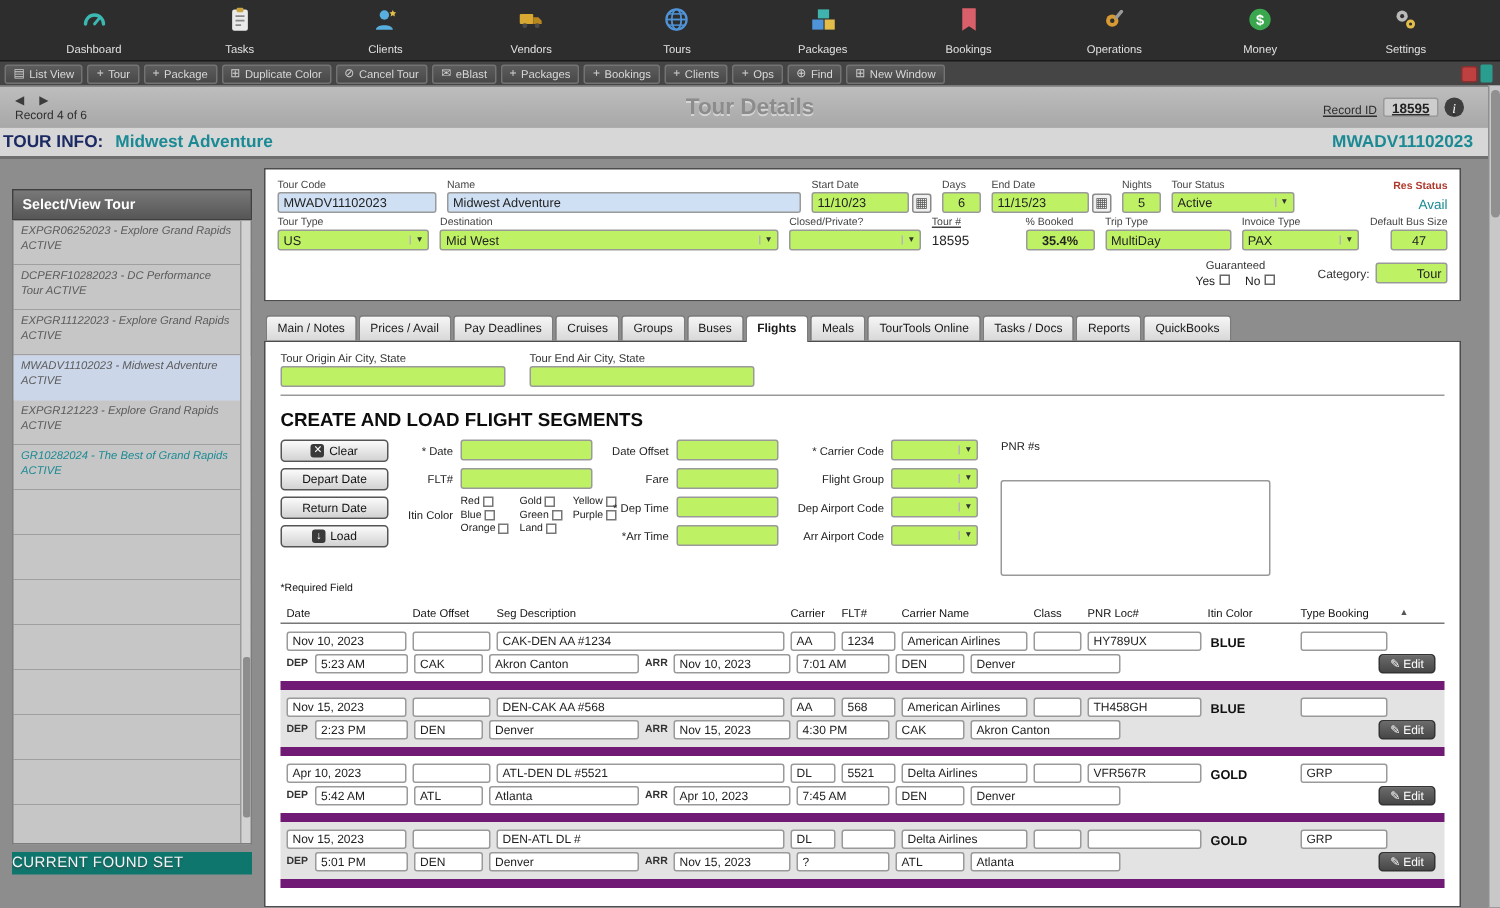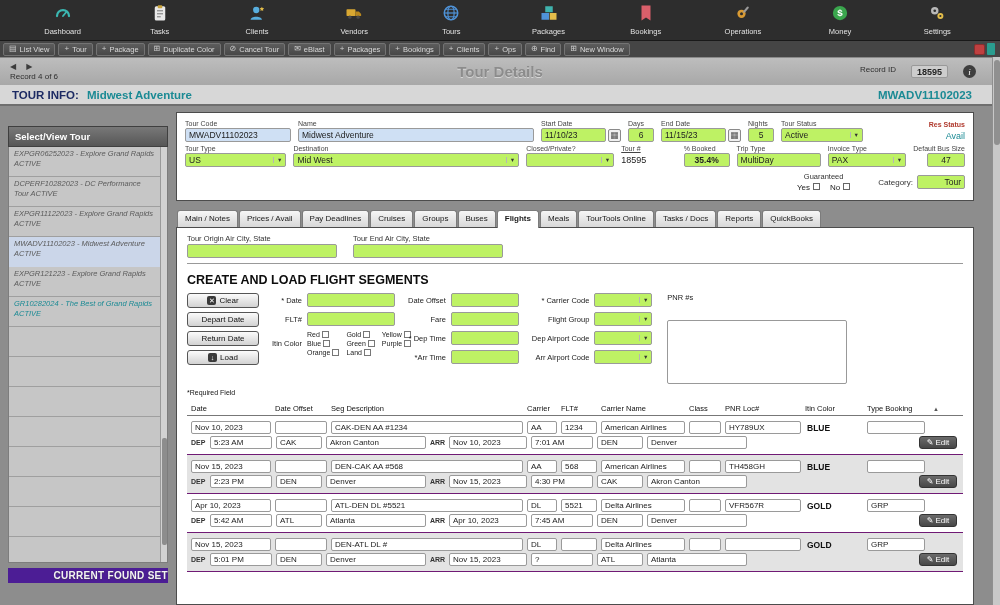--- a/index.html
+++ b/index.html
@@ -19,41 +19,41 @@
   .tb-ic { font-size:8px; color:#cfcfcf; line-height:1; }
   .tb-right { margin-left:auto; display:flex; gap:2px; align-items:center; padding-right:2px; }
   .corner-red { width:11px; height:11px; background:#bf4040; border:1px solid #8a2e2e; border-radius:2px; }
   .corner-teal { width:8px; height:12px; background:#2a9d8f; border-radius:1px; }
   
   .recordbar { height:28px; background:linear-gradient(#bdbdbd,#a8a8a8); display:flex; align-items:center; padding:0 10px; position:relative; border-top:1px solid #8a8a8a; }
   .rec-left { display:flex; flex-direction:column; gap:1px; z-index:1; }
   .rec-arrows { font-size:8px; color:#3c3c3c; display:flex; gap:10px; }
   .rec-count { font-size:8px; color:#2e2e2e; }
   .rec-title { position:absolute; left:0; right:0; text-align:center; font-size:15px; font-weight:bold; color:#8c8c8c; text-shadow:0 1px 0 #d5d5d5; }
-  .rec-right { margin-left:auto; display:flex; align-items:flex-start; gap:15px; font-size:8px; color:#2e2e2e; padding-right:14px; z-index:1; }
+  .rec-right { margin-left:auto; display:flex; align-items:flex-end; gap:4px; font-size:8px; color:#2e2e2e; padding-right:14px; z-index:1;text-decoration:underline; }
   .rec-id { font-size:9px; font-weight:bold; background:#cdcdcd; border:1px solid #999; padding:0 5px; height:13px; display:flex; align-items:center; border-radius:2px; color:#222; }
   .info-ic { width:13px; height:13px; border-radius:50%; background:#3e3e3e; color:#fff; font-size:9px; font-style:italic; font-family:"Liberation Serif", serif; display:flex; align-items:center; justify-content:center; }
   
-  .tourinfo { height:21px; background:#d7d7d7; border-bottom:2px solid #6f6f6f; display:flex; align-items:center; gap:8px; padding:0 12px; }
+  .tourinfo { height:21px; background:#d7d7d7; border-bottom:2px solid #6f6f6f; display:flex; align-items:center; gap:8px; padding:0 2px; }
   .ti-label { font-size:11.5px; font-weight:bold; color:#1c2a63; }
   .ti-name  { font-size:11.5px; font-weight:bold; color:#1b8a94; }
   .ti-code  { margin-left:auto; font-size:11.5px; font-weight:bold; color:#1b8a94; padding-right:16px; }
   
   .content { display:flex; gap:8px; padding:6px 26px 0 8px; height:499px; }
   
   .sidebar { width:160px; flex:none; display:flex; flex-direction:column; margin-top:14px; }
   .sb-head { background:linear-gradient(#787878,#565656); color:#fff; font-size:9.5px; font-weight:bold; padding:4px 6px; border:1px solid #3f3f3f; }
   .sb-list { flex:1; position:relative; border:1px solid #7d7d7d; border-top:none; background-color:#c6c6c6;
     background-image:repeating-linear-gradient(to bottom, transparent 0 29px, #9f9f9f 29px 30px); overflow:hidden; }
   .sb-item { height:30px; padding:2px 12px 0 5px; font-size:7.5px; font-style:italic; color:#5b5b5b; line-height:1.3; overflow:hidden; cursor:default; }
   .sb-item.selected { background:#cbd6e9; }
   .sb-item.accent { color:#1b8a94; }
   .sb-scroll { position:absolute; top:0; right:0; bottom:0; width:7px; background:#d2d2d2; border-left:1px solid #9a9a9a; }
   .sb-thumb { position:absolute; left:1px; width:5px; top:70%; height:26%; background:#8d8d8d; border-radius:2px; }
-  .sb-foot { margin-top:5px; background:#4c1d95; color:#f3f3f3; font-weight:bold; font-size:10px; text-align:right; padding:2px 0; text-shadow:0 1px 1px rgba(60,60,60,.6); margin-bottom:22px; letter-spacing:.3px; }
+  .sb-foot { margin-top:5px; background:#0f766e; color:#f3f3f3; font-weight:normal; font-size:10px; text-align:left; padding:2px 0; text-shadow:0 1px 1px rgba(60,60,60,.6); margin-bottom:22px; letter-spacing:.3px; }
   
   .main { flex:1; display:flex; flex-direction:column; min-width:0; }
   .form-panel { background:#fff; border:1px solid #4c4c4c; padding:4px 8px 8px; }
   .frow { display:flex; align-items:flex-end; gap:7px; margin-top:3px; }
   .fg { display:flex; flex-direction:column; gap:1px; }
   .fg label { font-size:7px; color:#444; white-space:nowrap; }
   .fg.right { align-items:flex-end; margin-left:auto; }
   .inp { height:14px; border:1px solid #9a9a9a; border-radius:2px; background:#bef264; font-size:8.5px; color:#222; display:flex; align-items:center; padding:0 3px; white-space:nowrap; overflow:hidden; }
   .hl { background:#cfe0f4; }
   .sel { justify-content:space-between; }
@@ -101,21 +101,21 @@
   .pnr { display:flex; flex-direction:column; gap:18px; margin-left:2px; }
   .pnr label { font-size:7.5px; color:#222; }
   .pnr-box { width:180px; height:64px; border:1px solid #999; border-radius:2px; background:#fff; }
   .req { font-size:7px; color:#111; margin-top:5px; }
   
   .thead { display:flex; gap:4px; padding:2px 4px; border-bottom:1px solid #777; font-size:7.5px; color:#111; align-items:center; margin-top:6px; }
   .th-up { margin-left:auto; margin-right:20px; font-size:6px; color:#555; }
   .c0{width:80px;flex:none}.c1{width:52px;flex:none}.c2{width:192px;flex:none}.c3{width:30px;flex:none}.c4{width:36px;flex:none}
   .c5{width:84px;flex:none}.c6{width:32px;flex:none}.c7{width:76px;flex:none}.c8{width:58px;flex:none}.c9{width:58px;flex:none}
   .s-time{width:62px;flex:none}.s-code{width:46px;flex:none}.s-city{width:100px;flex:none}.s-date{width:78px;flex:none}
-  .seg { border-bottom:1px solid #701a75; padding:3px 4px; }
+  .seg { border-bottom:6px solid #701a75; padding:3px 4px; }
   .seg.shaded { background:#e3e3e3; }
   .seg .r { display:flex; gap:4px; align-items:center; margin:2px 0; }
   .tin { height:13px; border:1px solid #9a9a9a; background:#fff; font-size:8px; padding:0 3px; display:flex; align-items:center; white-space:nowrap; overflow:hidden; border-radius:2px; color:#222; }
   .itin-txt { font-size:8.5px; font-weight:bold; color:#111; padding-left:2px; }
   .rl { font-size:7px; font-weight:bold; color:#333; width:15px; flex:none; }
   .edit-btn { margin-left:auto; margin-right:2px; width:38px; height:13px; background:linear-gradient(#6b6b6b,#474747); color:#fff; border:1px solid #333; border-radius:3px; font-size:8px; display:flex; align-items:center; justify-content:center; gap:2px; font-family:inherit; }
   .pencil { font-size:8px; line-height:1; }
   
   .page-scroll { position:absolute; top:57px; right:0; bottom:0; width:8px; background:#c8c8c8; border-left:1px solid #8f8f8f; }
   .page-thumb { position:absolute; top:3px; left:1px; width:6px; height:85px; background:#909090; border-radius:3px; }

